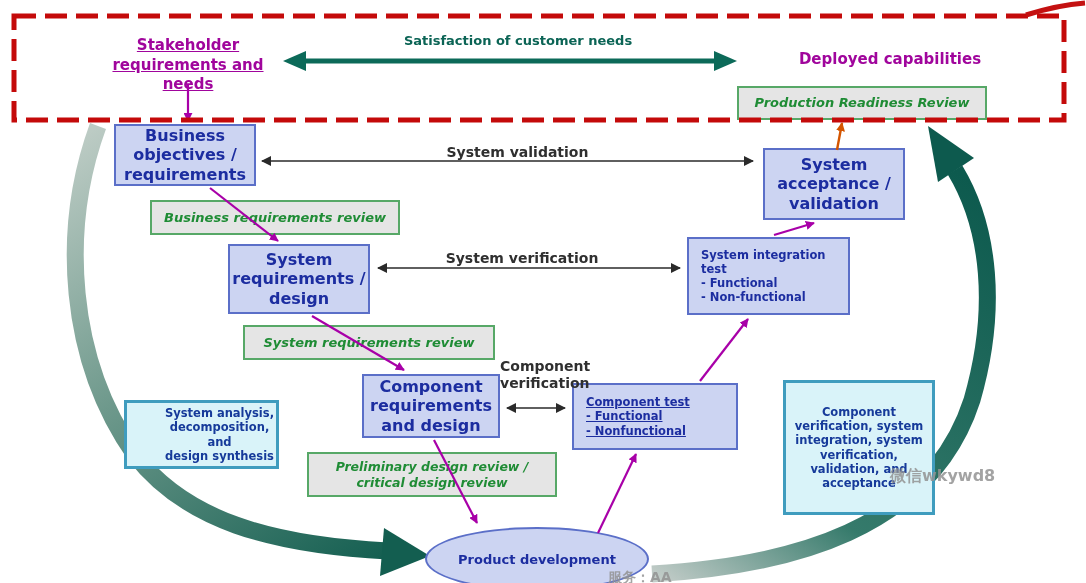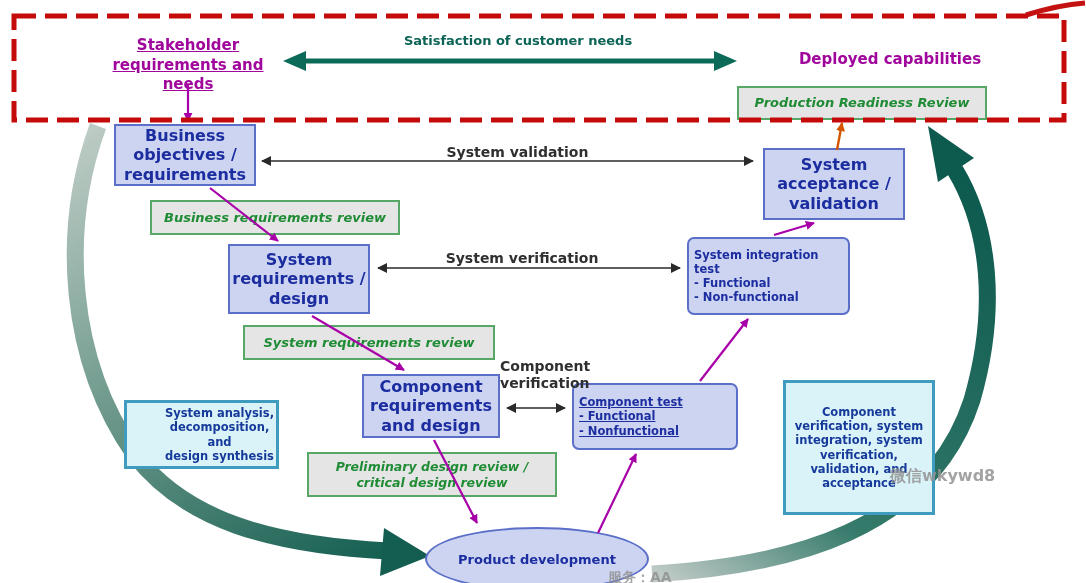--- a/index.html
+++ b/index.html
@@ -13,21 +13,21 @@
   .fg{z-index:3;}
   .node{
     position:absolute;z-index:2;box-sizing:border-box;
     display:flex;align-items:center;justify-content:center;
     text-align:center;font-weight:bold;white-space:pre-line;
     font-size:16px;line-height:1.22;
   }
   .bluebox{background:#ccd4f2;border:2px solid #5b6fc8;color:#1c2da0;}
   .greenbox{background:#e5e5e5;border:2px solid #57a867;color:#1f8c35;font-size:13px;font-style:italic;}
   .cyanbox{background:#d9f3f9;border:3px solid #3f9cbe;color:#163a9a;font-size:11.5px;}
-  .leftalign{justify-content:flex-start;text-align:left;padding-left:5px;font-size:11.5px;border-radius:7px;}
+  .leftalign{justify-content:flex-start;text-align:left;padding-left:12px;font-size:11.5px;}
   .ellipse{
     position:absolute;z-index:2;box-sizing:border-box;border-radius:50%;
     background:#ccd4f2;border:2px solid #5b6fc8;color:#1c2da0;
     display:flex;align-items:center;justify-content:center;
     font-weight:bold;font-size:13px;
   }
   .hlabel{
     position:absolute;z-index:2;font-weight:bold;text-align:center;white-space:pre-line;
   }
   .purple-h{color:#a0059c;font-size:15px;line-height:1.3;}

